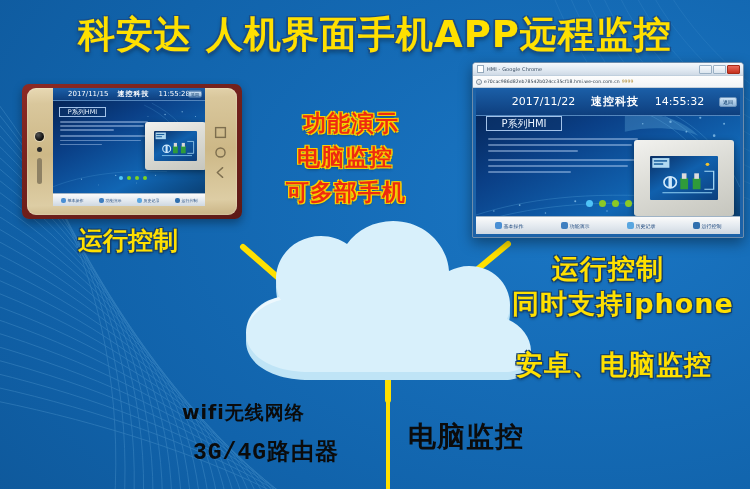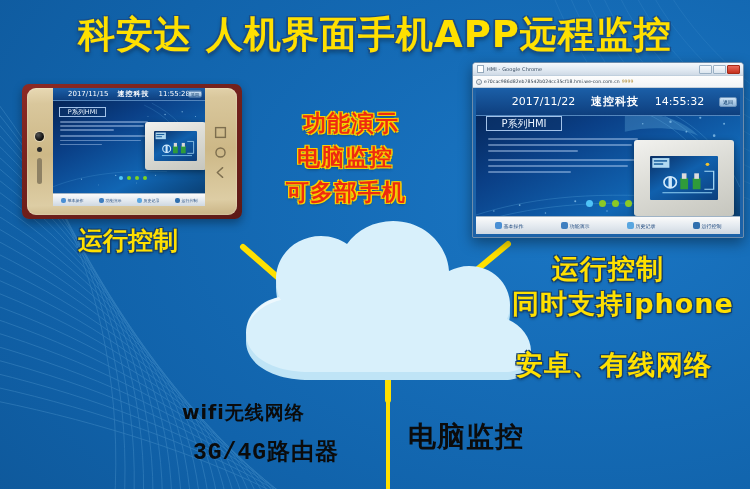--- a/index.html
+++ b/index.html
@@ -568,19 +568,19 @@
 </div>
 
 <div class="label-yellow" id="lbl-phone-app">运行控制</div>
 
 <div class="label-red" id="lbl-nodev">功能演示</div>
 <div class="label-red" id="lbl-multi">电脑监控</div>
 <div class="label-red" id="lbl-pcmon">可多部手机</div>
 
 <div class="label-yellow" id="lbl-pcweb">运行控制</div>
 <div class="label-yellow" id="lbl-iphone">同时支持iphone</div>
-<div class="label-yellow" id="lbl-android">安卓、有线网络</div>
+<div class="label-yellow" id="lbl-android">安卓、电脑监控</div>
 
 <div class="label-black" id="lbl-wifi">wifi无线网络</div>
 <div class="label-black" id="lbl-router">3G/4G路由器</div>
 <div class="label-black" id="lbl-wired">电脑监控</div>
 
 <div id="divider"></div>
 
 </body></html>

